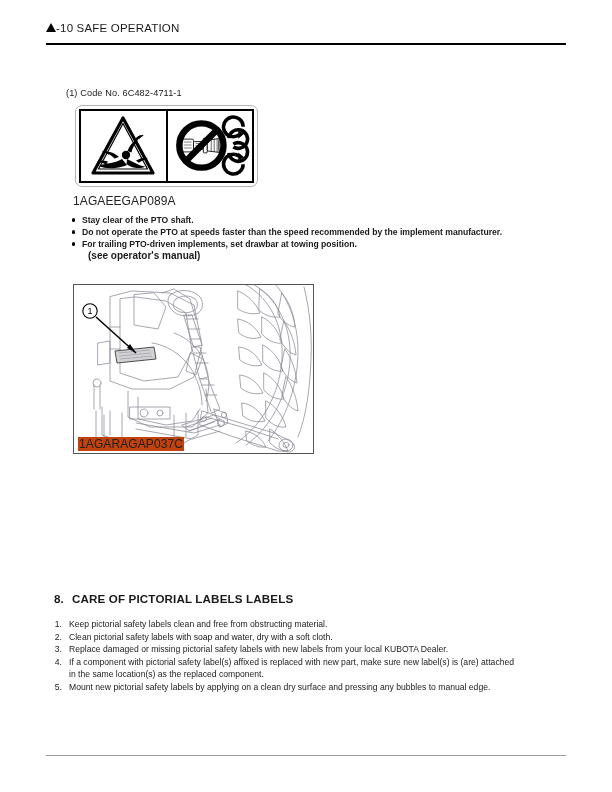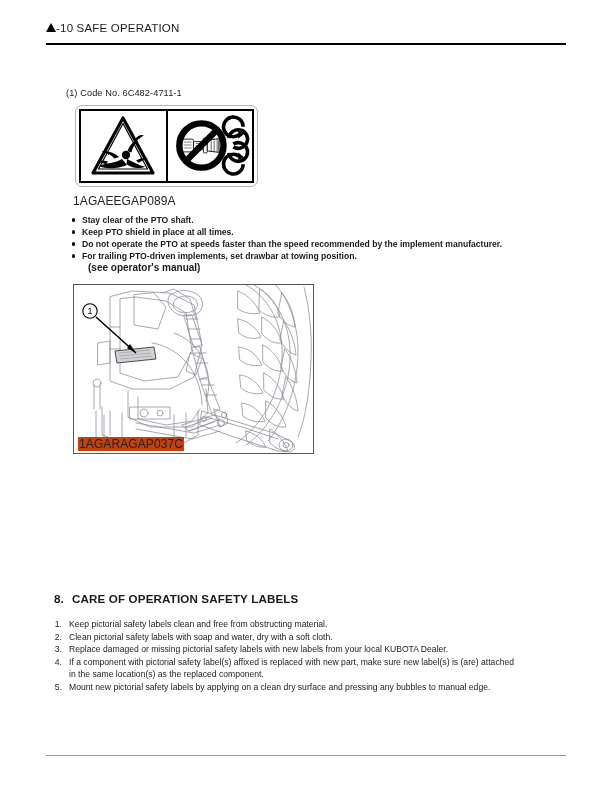--- a/index.html
+++ b/index.html
@@ -268,24 +268,20 @@
     </div>
 
   </div>
 </div>
 <div class="fig-caption cap-label">1AGAEEGAP089A</div>
 
 <ul class="bullet-list">
   <li>
     <span class="dot"></span>
     <span>Stay clear of the PTO shaft.</span>
-  </li>
-  <li>
-    <span class="dot"></span>
-    <span>Keep PTO shield in place at all times.</span>
   </li>
   <li>
     <span class="dot"></span>
     <span>Do not operate the PTO at speeds faster than the speed recommended by the implement manufacturer.</span>
   </li>
   <li>
     <span class="dot"></span>
     <span>For trailing PTO-driven implements, set drawbar at towing position.</span>
   </li>
   <li style="padding-left:0;">
@@ -375,21 +371,21 @@
       <line x1="22" y1="32" x2="62" y2="68" stroke="#000" stroke-width="1.5"></line>
       <polygon points="62,68 53,63 56,59" fill="#000"></polygon>
       <circle cx="16" cy="26" r="7.2" fill="#fff" stroke="#000" stroke-width="1.1"></circle>
       <text x="16" y="29.4" font-family="Liberation Sans, sans-serif" font-size="9" text-anchor="middle" fill="#000">1</text>
     </g>
   </svg>
 </div>
 <div class="fig-caption cap-figure">1AGARAGAP037C</div>
 
 <div class="section-heading">
-  <span class="num">8.</span><span>CARE OF OPERATION SAFETY LABELS</span>
+  <span class="num">8.</span><span>CARE OF PICTORIAL LABELS LABELS</span>
 </div>
 
 <div class="numbered-list">
   <div class="num-item">
     <span class="idx">1.</span>
     <span class="cont">Keep pictorial safety labels clean and free from obstructing material.</span>
   </div>
   <div class="num-item">
     <span class="idx">2.</span>
     <span class="cont">Clean pictorial safety labels with soap and water, dry with a soft cloth.</span>

